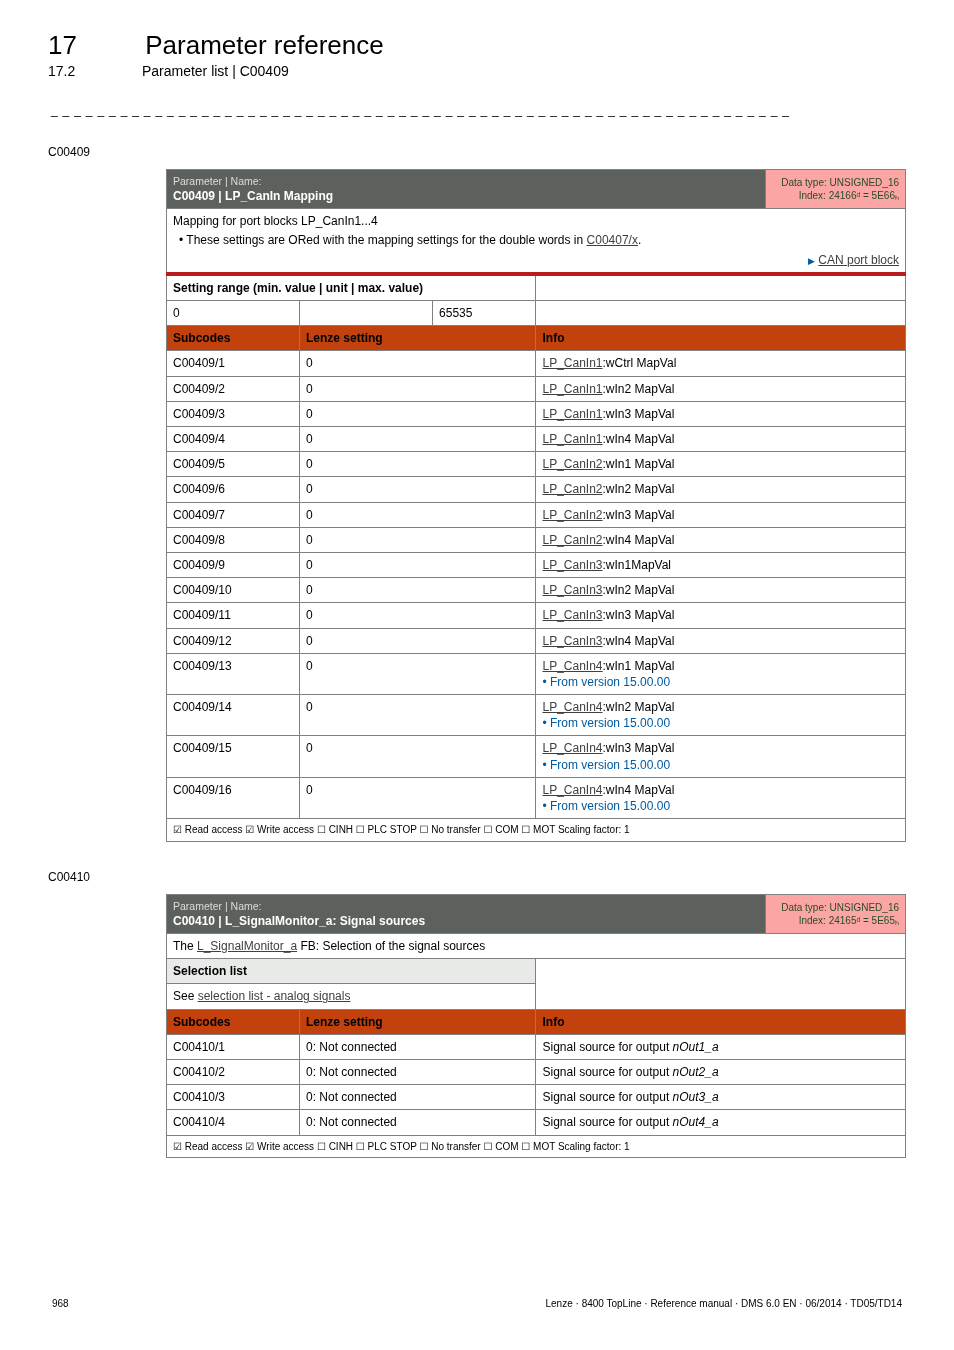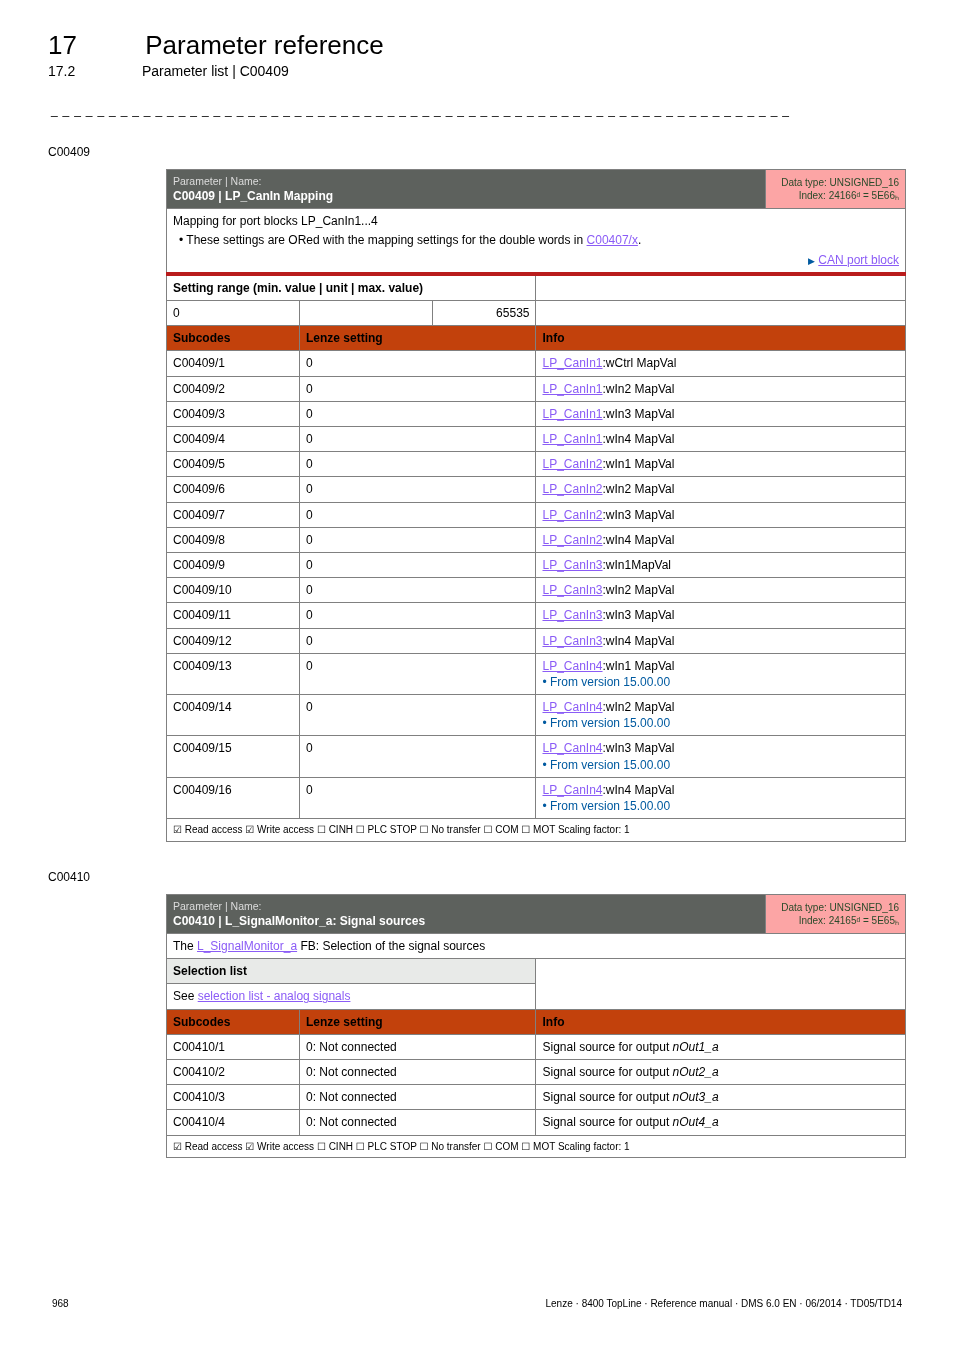--- a/index.html
+++ b/index.html
@@ -95,32 +95,32 @@
     .nav-right {
       text-align: right;
       color: #005aa0;
       margin-top: 4px;
     }
     .nav-right .tri {
       font-size: 9px;
       vertical-align: middle;
     }
     .num-right {
-      text-align: right;
+      text-align: left;
     }
     .shade {
       background: #c2410c;
       font-weight: 700;
     }
     .shade-light {
       background: #e8eae8;
       font-weight: 700;
     }
     a.lnk {
-      color: #8b5cf6;
+      color: #404040;
       text-decoration: underline;
       cursor: pointer;
     }
     .footer-row td {
       font-size: 10px;
       color: #000;
     }
     .cb {
       font-family: Arial, sans-serif;
     }

